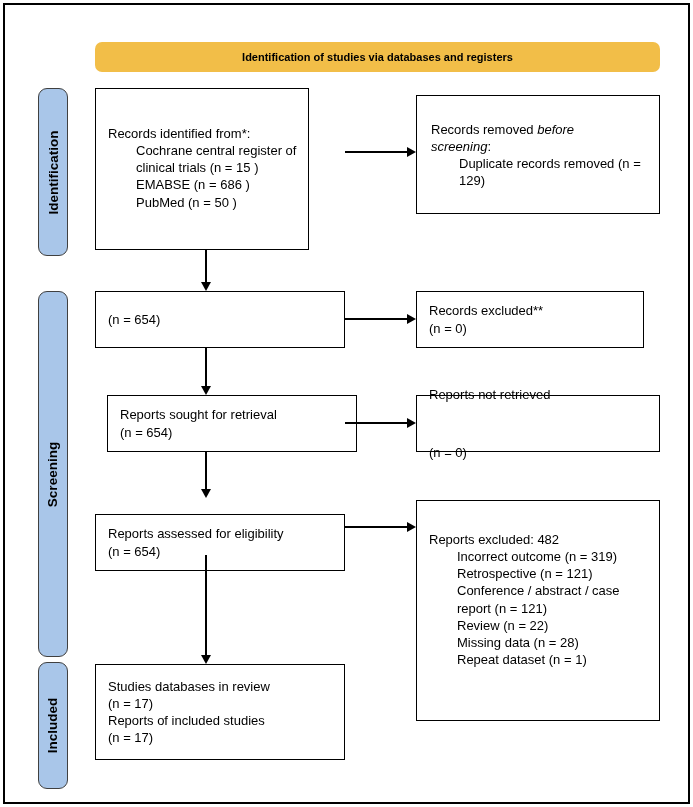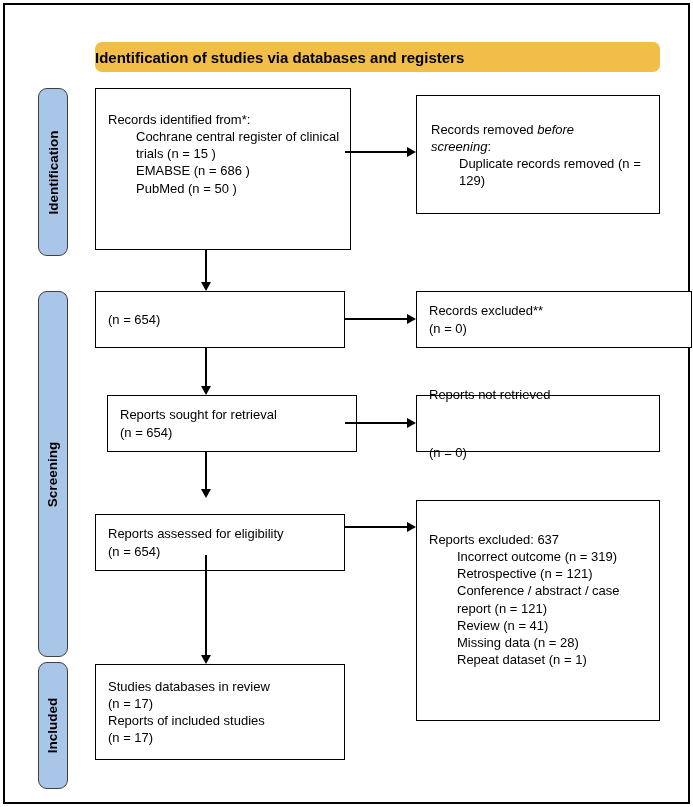--- a/index.html
+++ b/index.html
@@ -15,22 +15,22 @@
     position: absolute;
     inset: 3px;
     border: 2px solid #000;
     pointer-events: none;
   }
   .banner {
     position: absolute;
     left: 95px; top: 42px; width: 565px; height: 30px;
     background: #F2BE48;
     border-radius: 7px;
-    display: flex; align-items: center; justify-content: flex-start;
-    font-weight: bold; font-size: 15px;
+    display: flex; align-items: center; justify-content: center;
+    font-weight: bold; font-size: 11px;
   }
   .stage {
     position: absolute;
     left: 38px; width: 30px;
     background: #A9C6E9;
     border: 1px solid #404040;
     border-radius: 9px;
     display: flex; align-items: center; justify-content: center;
     box-sizing: border-box;
   }
@@ -94,62 +94,62 @@
   <div class="stage" style="top:88px; height:168px;">
     <span class="stage-label">Identification</span>
   </div>
   <div class="stage" style="top:291px; height:366px;">
     <span class="stage-label">Screening</span>
   </div>
   <div class="stage" style="top:662px; height:127px;">
     <span class="stage-label">Included</span>
   </div>
 
-  <div class="box" style="left:95px; top:88px; width:256px; height:162px; padding-top:22px;">
+  <div class="box" style="left:95px; top:88px; width:214px; height:162px; padding-top:36px;">
     <div class="line">Records identified from*:</div>
     <div class="line indent">Cochrane central register of clinical trials (n = 15 )</div>
     <div class="line indent">EMABSE (n = 686 )</div>
     <div class="line indent">PubMed (n = 50 )</div>
   </div>
 
   <div class="box" style="left:416px; top:95px; width:244px; height:119px; padding-top:25px;padding-left:14px;">
     <div class="line title-narrow"><span>Records removed </span><i>before screening</i><span>:</span></div>
     <div class="line indent">Duplicate records removed (n = 129)</div>
   </div>
 
   <div class="box center-v" style="left:95px; top:291px; width:250px; height:57px;">
     <div class="line">(n = 654)</div>
   </div>
 
-  <div class="box center-v" style="left:416px; top:291px; width:276px; height:57px;">
+  <div class="box center-v" style="left:416px; top:291px; width:228px; height:57px;">
     <div class="line">Records excluded**</div>
     <div class="line">(n = 0)</div>
   </div>
 
   <div class="box center-v" style="left:95px; top:395px; width:250px; height:57px;margin-left:12px;">
     <div class="line">Reports sought for retrieval</div>
     <div class="line">(n = 654)</div>
   </div>
 
   <div class="box center-v" style="left:416px; top:395px; width:244px; height:57px;gap:40px;">
     <div class="line">Reports not retrieved</div>
     <div class="line">(n = 0)</div>
   </div>
 
   <div class="box center-v" style="left:95px; top:514px; width:250px; height:57px;">
     <div class="line">Reports assessed for eligibility</div>
     <div class="line">(n = 654)</div>
   </div>
 
   <div class="box" style="left:416px; top:500px; width:244px; height:221px; padding-top:30px;">
-    <div class="line">Reports excluded: 637</div>
+    <div class="line">Reports excluded: 482</div>
     <div class="line indent">Incorrect outcome (n = 319)</div>
     <div class="line indent">Retrospective (n = 121)</div>
     <div class="line indent">Conference / abstract / case report (n = 121)</div>
-    <div class="line indent">Review (n = 41)</div>
+    <div class="line indent">Review (n = 22)</div>
     <div class="line indent">Missing data (n = 28)</div>
     <div class="line indent">Repeat dataset (n = 1)</div>
   </div>
 
   <div class="box center-v" style="left:95px; top:664px; width:250px; height:96px;">
     <div class="line">Studies databases in review</div>
     <div class="line">(n = 17)</div>
     <div class="line">Reports of included studies</div>
     <div class="line">(n = 17)</div>
   </div>

